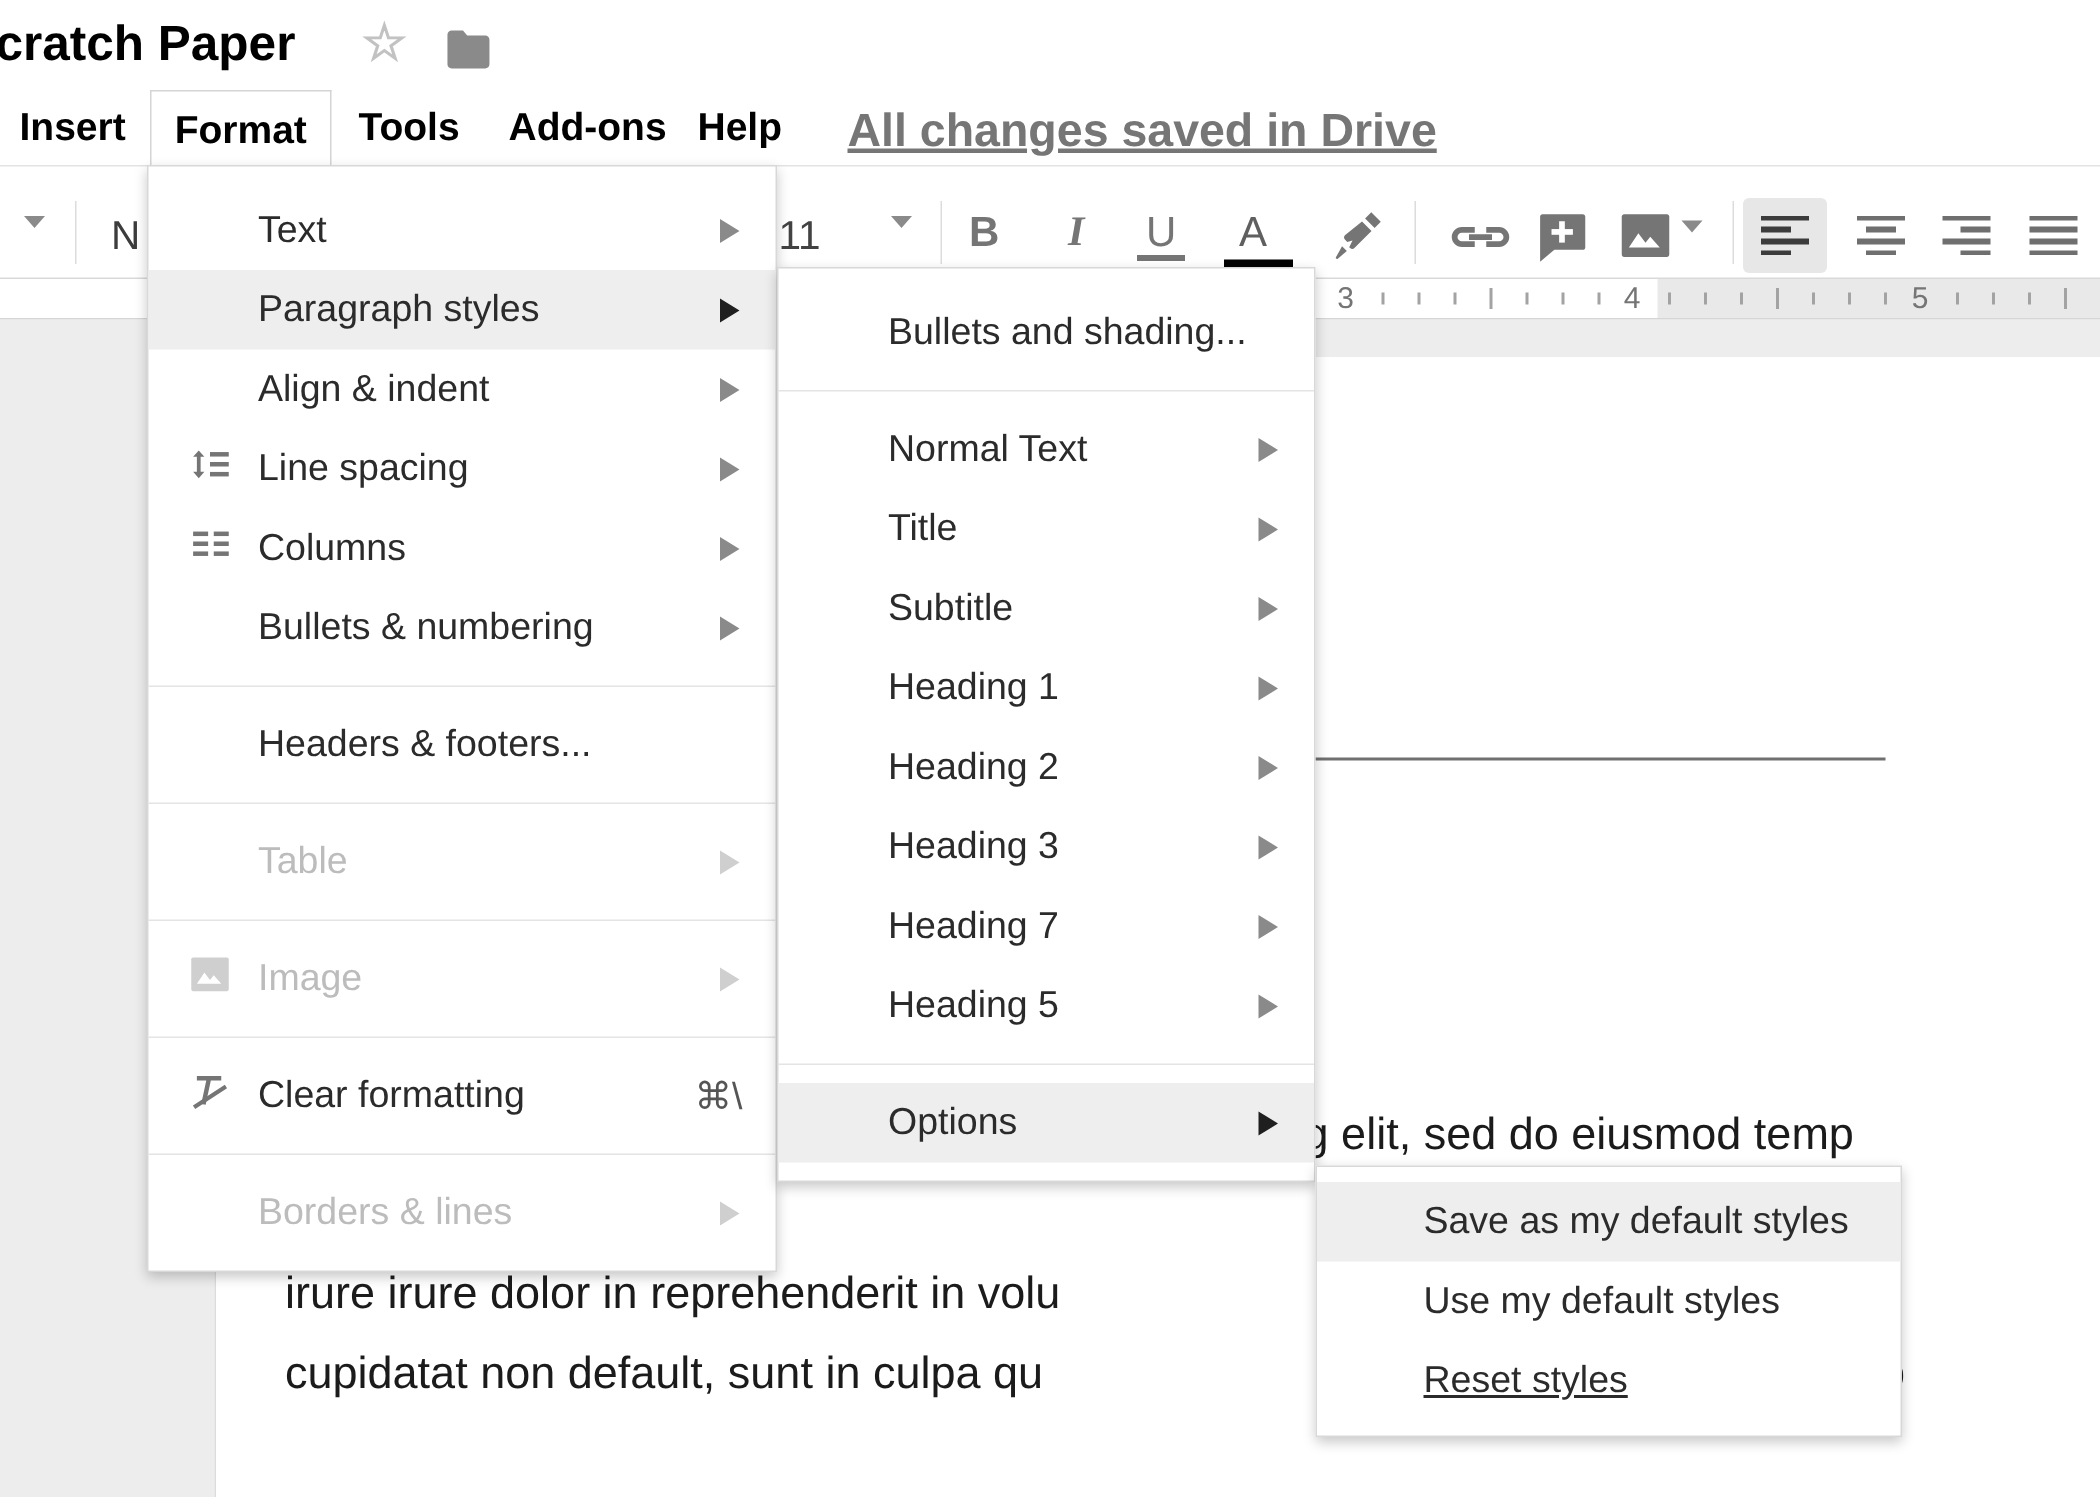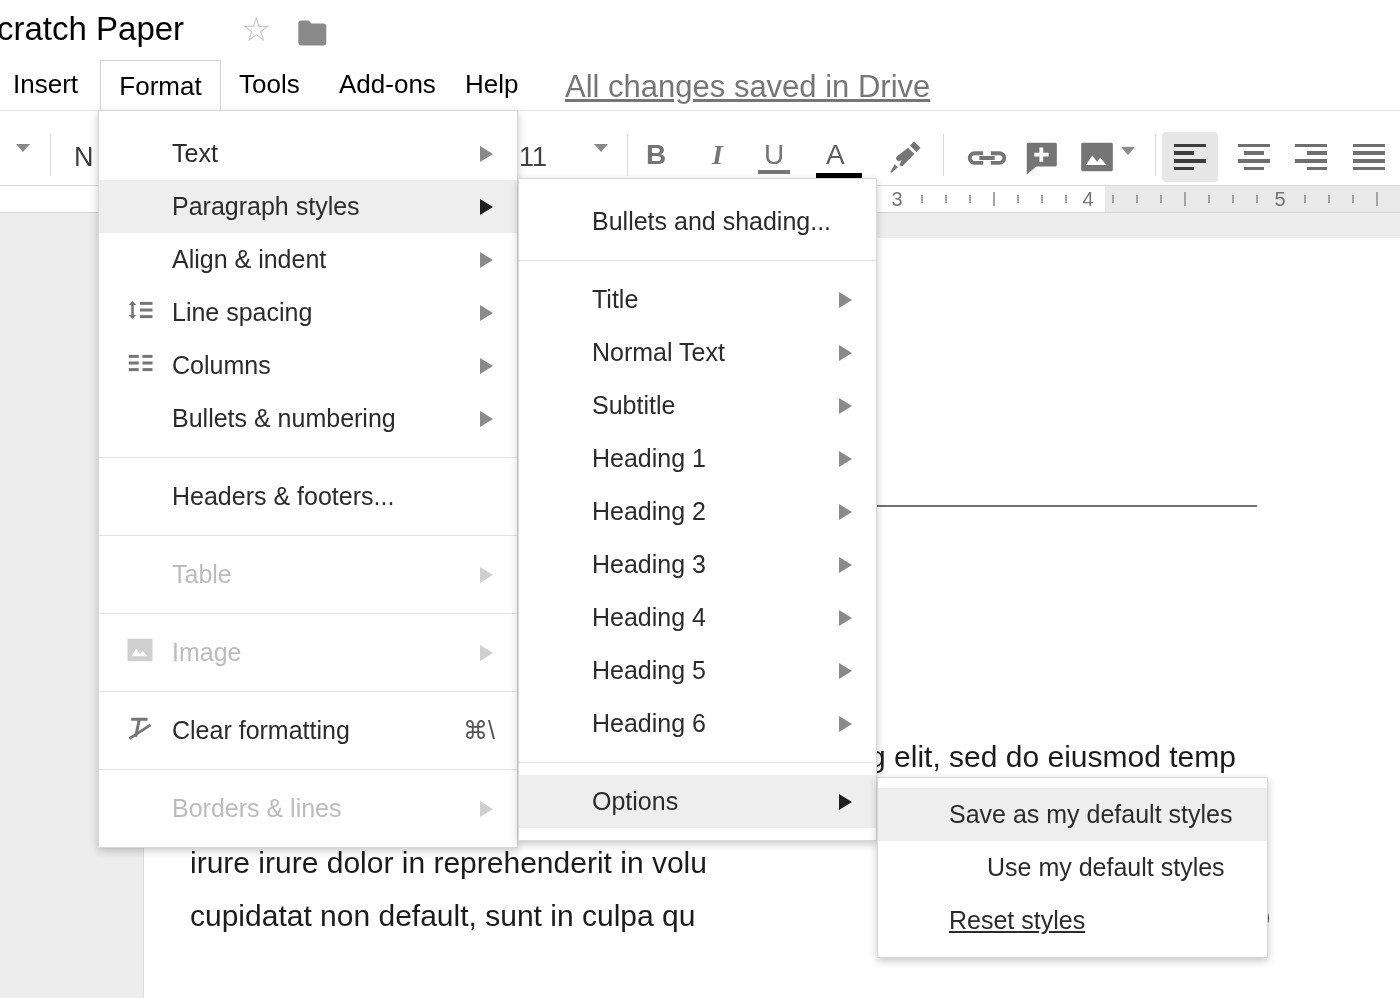--- a/index.html
+++ b/index.html
@@ -1,21 +1,21 @@
 <!DOCTYPE html>
 <html><head>
 <meta charset="utf-8">
 <style>
   html,body{margin:0;padding:0;background:#fff;}
   .app{position:relative;width:1400px;height:998px;overflow:hidden;background:#fff;
        font-family:"Liberation Sans",sans-serif;color:#222;}
   .abs{position:absolute;}
 
   
-  #header{position:absolute;left:0;top:0;width:1291px;height:110px;background:#fff;z-index:6;}
+  #header{position:absolute;left:0;top:0;width:1291px;height:110px;background:#fff;z-index:6;font-weight:bold;}
   #doc-title{position:absolute;left:-3px;top:10px;font-size:33px;color:#000;white-space:nowrap;}
   #star{position:absolute;left:241px;top:12px;font-size:34px;color:#c2c2c2;line-height:1;}
   #folder{position:absolute;left:296px;top:19px;}
   .menuitem{position:absolute;top:69px;font-size:26px;color:#000;white-space:nowrap;cursor:default;}
   #mi-insert{left:13px;} #mi-tools{left:239px;} #mi-addons{left:339px;} #mi-help{left:465px;}
   #format-btn{position:absolute;left:100px;top:60px;width:119px;height:51px;background:#fff;
       border:1px solid #d4d4d4;border-bottom:none;z-index:12;display:flex;align-items:center;justify-content:center;
       font-size:26px;color:#000;text-align:right;}
   #save-status{position:absolute;left:565px;top:69px;font-size:31px;color:#767676;text-decoration:underline;white-space:nowrap;}
 
@@ -303,67 +303,63 @@
         <span class="arr"></span>
     </div>
   </div>
 
   <div id="para-menu" class="panel">
     <div class="mrow">
       <span class="lbl">Bullets and shading...</span>
     </div>
     <div class="msep"></div>
     <div class="mrow">
+      <span class="lbl">Normal Text</span>
+        <span class="arr"></span>
+    </div>
+    <div class="mrow">
       <span class="lbl">Title</span>
         <span class="arr"></span>
     </div>
     <div class="mrow">
-      <span class="lbl">Normal Text</span>
-        <span class="arr"></span>
-    </div>
-    <div class="mrow">
       <span class="lbl">Subtitle</span>
         <span class="arr"></span>
     </div>
     <div class="mrow">
       <span class="lbl">Heading 1</span>
         <span class="arr"></span>
     </div>
     <div class="mrow">
       <span class="lbl">Heading 2</span>
         <span class="arr"></span>
     </div>
     <div class="mrow">
       <span class="lbl">Heading 3</span>
         <span class="arr"></span>
     </div>
     <div class="mrow">
-      <span class="lbl">Heading 4</span>
+      <span class="lbl">Heading 7</span>
         <span class="arr"></span>
     </div>
     <div class="mrow">
       <span class="lbl">Heading 5</span>
-        <span class="arr"></span>
-    </div>
-    <div class="mrow">
-      <span class="lbl">Heading 6</span>
         <span class="arr"></span>
     </div>
     <div class="msep"></div>
     <div class="mrow hl">
       <span class="lbl">Options</span>
         <span class="arr"></span>
     </div>
   </div>
 
   <div id="options-menu" class="panel">
     <div class="mrow hl">
       <span class="lbl" style="margin-left:71px;">Save as my default styles</span>
     </div>
     <div class="mrow">
-      <span class="lbl" style="margin-left:109px;">Use my default styles</span>
+      <span class="lbl" style="margin-left:71px;">Use my default styles</span>
     </div>
     <div class="mrow">
       <span class="lbl" style="margin-left:71px;text-decoration:underline;">Reset styles</span>
     </div>
   </div>
 
 </div>
 
 </body></html>

